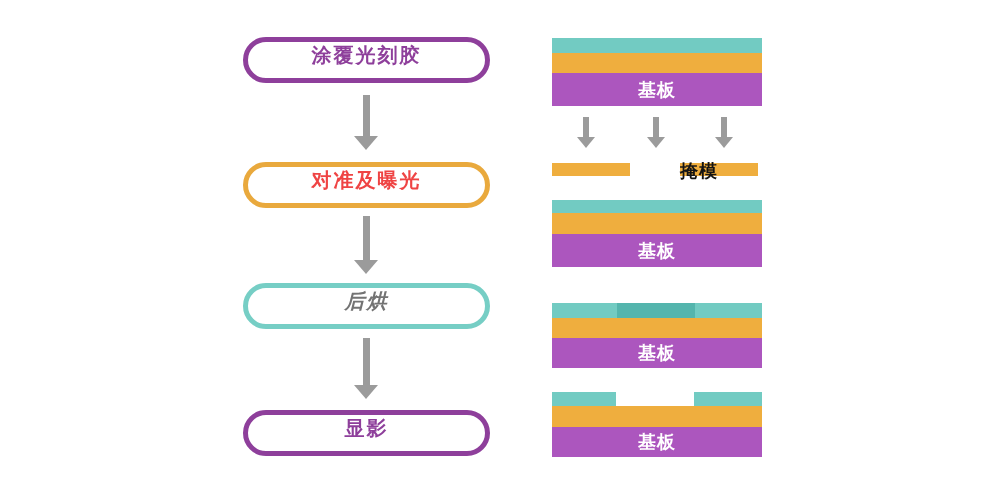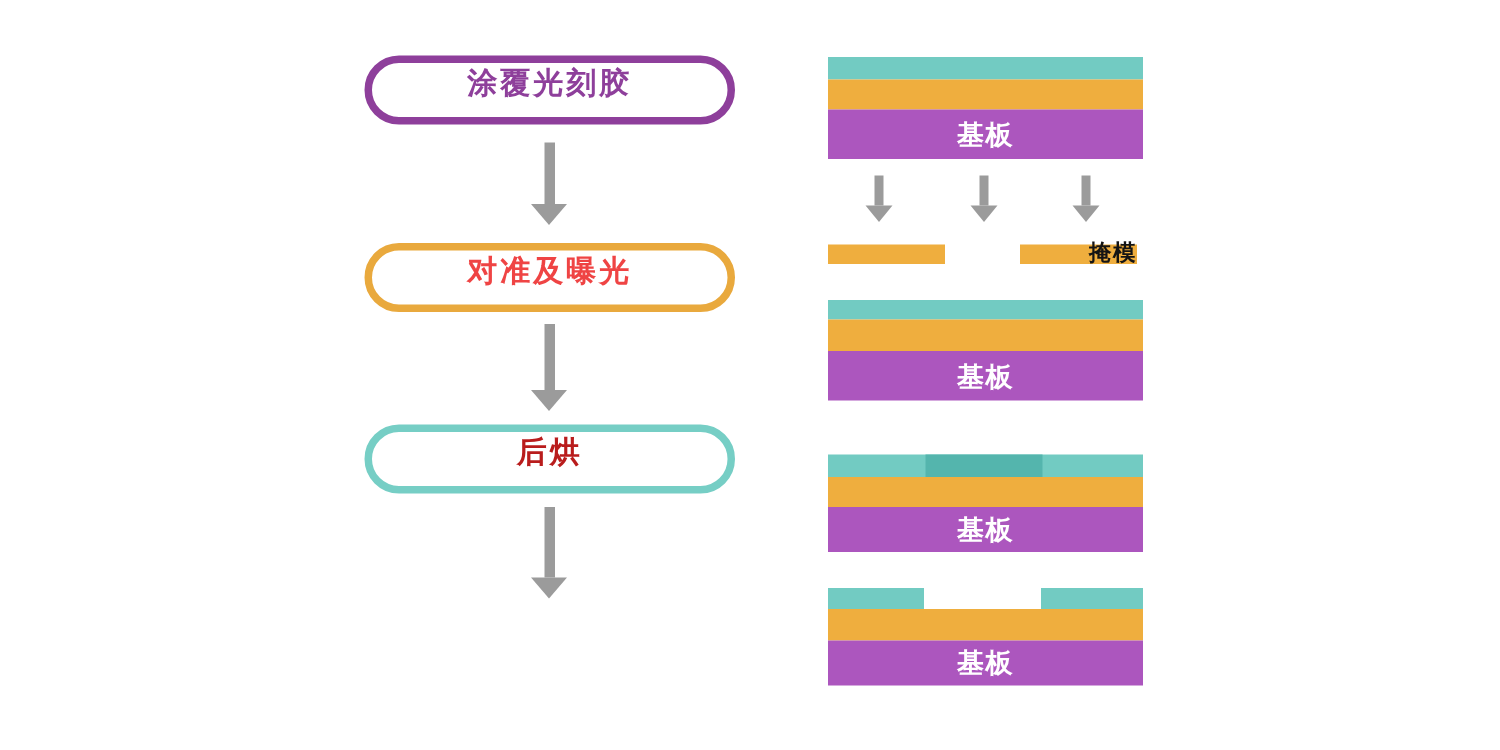--- a/index.html
+++ b/index.html
@@ -11,21 +11,21 @@
 
   
   .pill {
     position:absolute; left:243px; width:247px; height:46px;
     box-sizing:border-box; border:5px solid; border-radius:26px;
     display:flex; justify-content:center;
     font-size:20px; font-weight:bold; letter-spacing:2px; background:#fff;
   }
   .pill.purple { border-color:#8e3f9b; color:#8e3f9b; }
   .pill.orange { border-color:#e9a93d; color:#ef4444; }
-  .pill.teal   { border-color:#76cec5; color:#b91c1c; }
+  .pill.teal   { border-color:#76cec5; color:#737373;font-style:italic; }
 
   
   .arrow {
     position:absolute; display:flex; flex-direction:column; align-items:center;
   }
   .arrow .shaft { flex:1; background:#9b9b9b; }
   .arrow .head  { width:0; height:0; border-style:solid; border-color:transparent; }
   .arrow.big   { width:24px; }
   .arrow.big .shaft { width:7px; }
   .arrow.big .head  { border-left-width:12px; border-right-width:12px; border-top:14px solid #9b9b9b; }
@@ -38,22 +38,22 @@
   .layer { position:relative; width:100%; }
   .layer.teal      { background:#72cbc2; }
   .layer.orange    { background:#efae3e; }
   .layer.substrate { background:#ac56be; display:flex; align-items:center; justify-content:center;
                      color:#ffffff; font-size:18px; font-weight:bold; letter-spacing:1px;font-family:Liberation Mono, monospace; }
   .teal-dark-seg { position:absolute; top:0; bottom:0; background:#54b5ad; }
   .teal-seg      { position:absolute; top:0; bottom:0; background:#72cbc2; }
 
   .mask-bar { position:absolute; height:13px; background:#efae3e; }
   .mask-label {
-    position:absolute; color:#141414; font-size:15px; font-weight:bold;
-    letter-spacing:1px; text-align:right;
+    position:absolute; color:#141414; font-size:18px; font-weight:bold;
+    letter-spacing:1px; text-align:left;
   }
 </style>
 </head>
 <body>
 
 <div class="canvas">
 
   <div class="pill purple" style="top:37px;">
     <span>涂覆光刻胶</span>
   </div>
@@ -74,20 +74,23 @@
 
   <div class="pill teal" style="top:283px;">
     <span>后烘</span>
   </div>
 
   <div class="arrow big" style="left:354px; top:338px; height:64px;">
     <div class="shaft"></div>
     <div class="head"></div>
   </div>
 
+  <div class="pill purple" style="top:410px;">
+    <span>显影</span>
+  </div>
 
   <div class="stack" style="top:38px;">
     <div class="layer teal" style="height:15px;"></div>
     <div class="layer orange" style="height:20px;"></div>
     <div class="layer substrate" style="height:33px;">
       <span>基板</span>
     </div>
   </div>
 
   <div class="arrow small" style="left:577px; top:117px; height:34px;">

